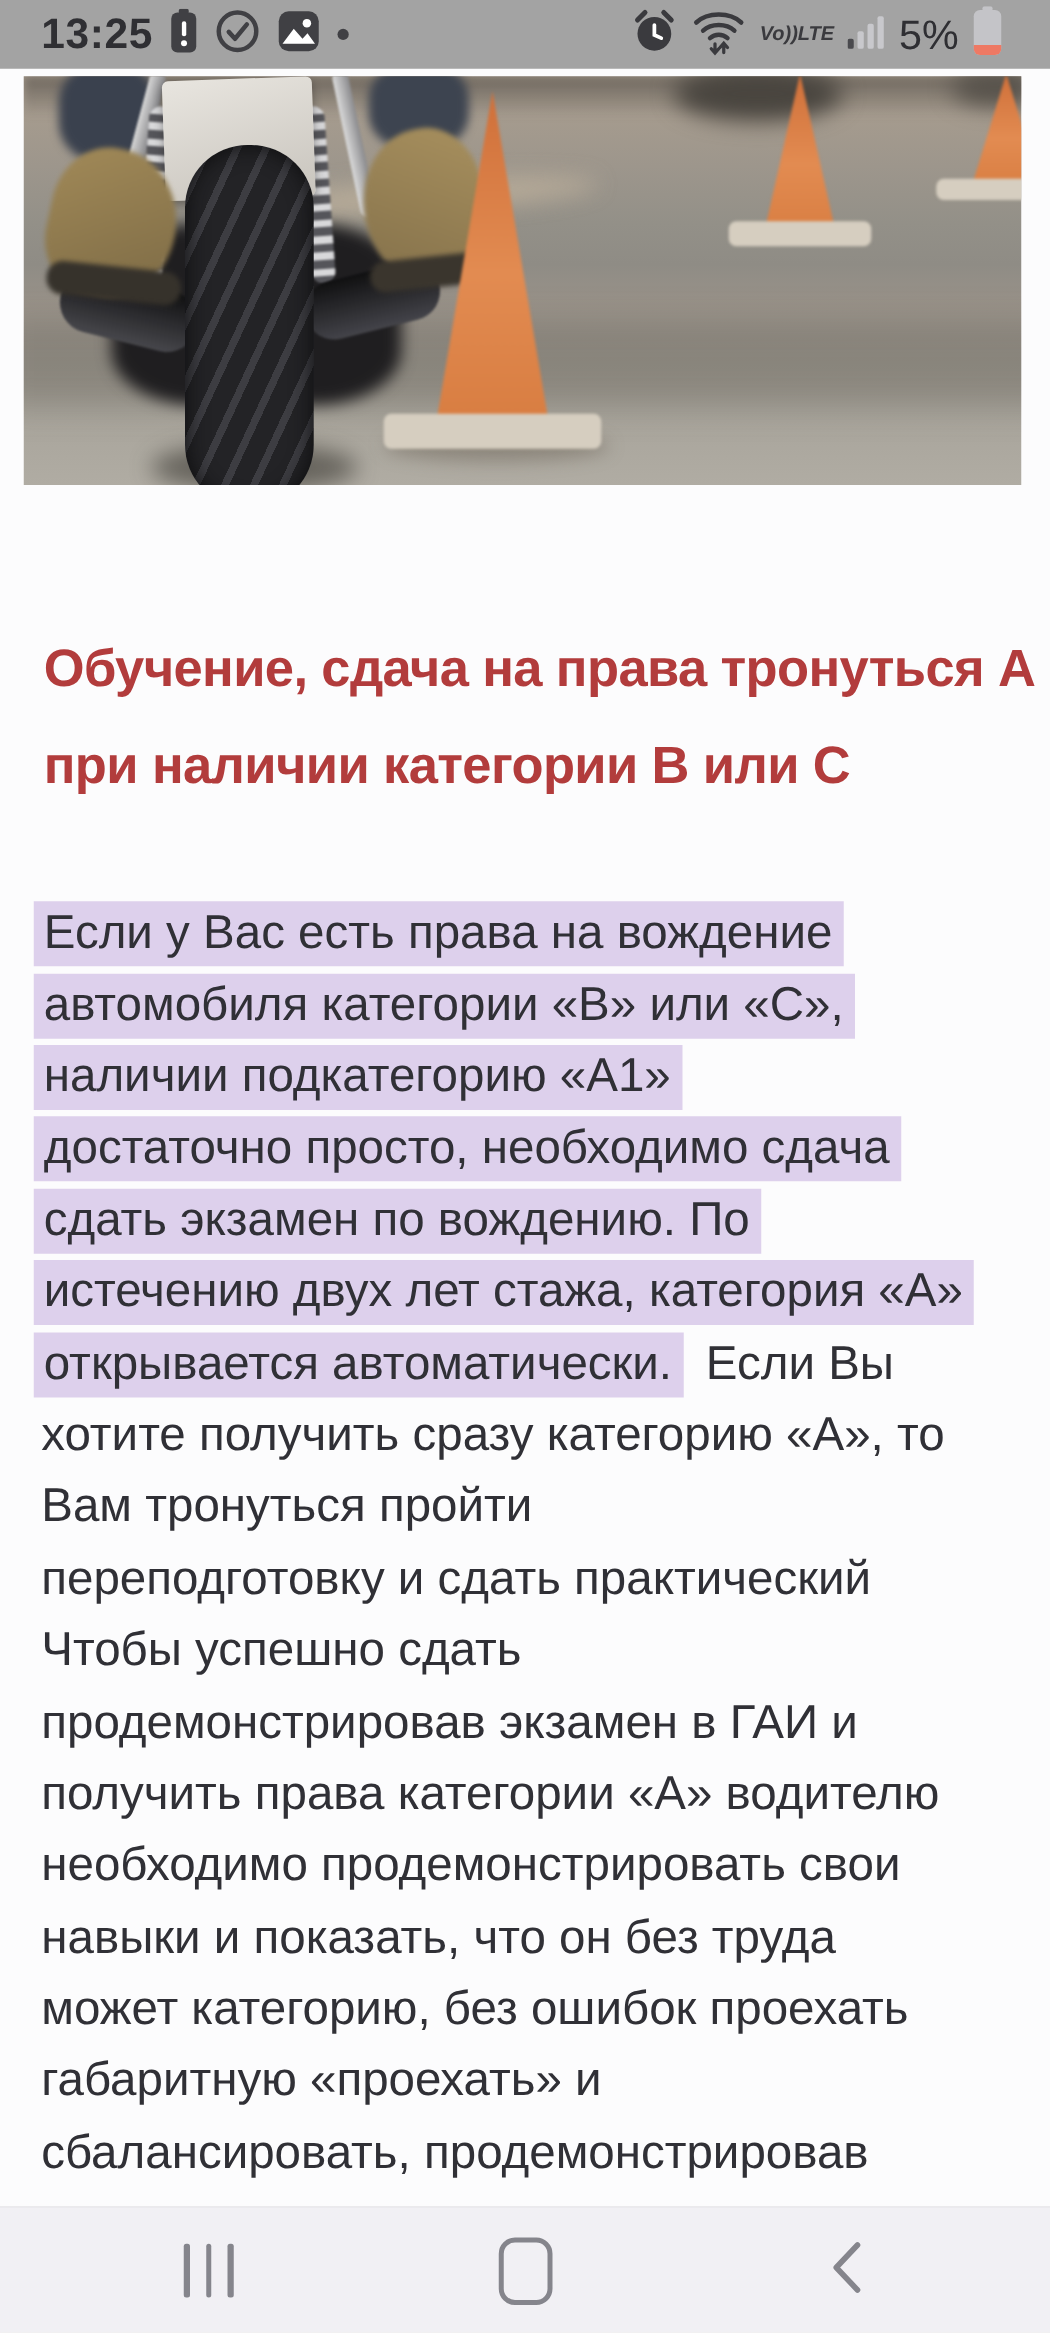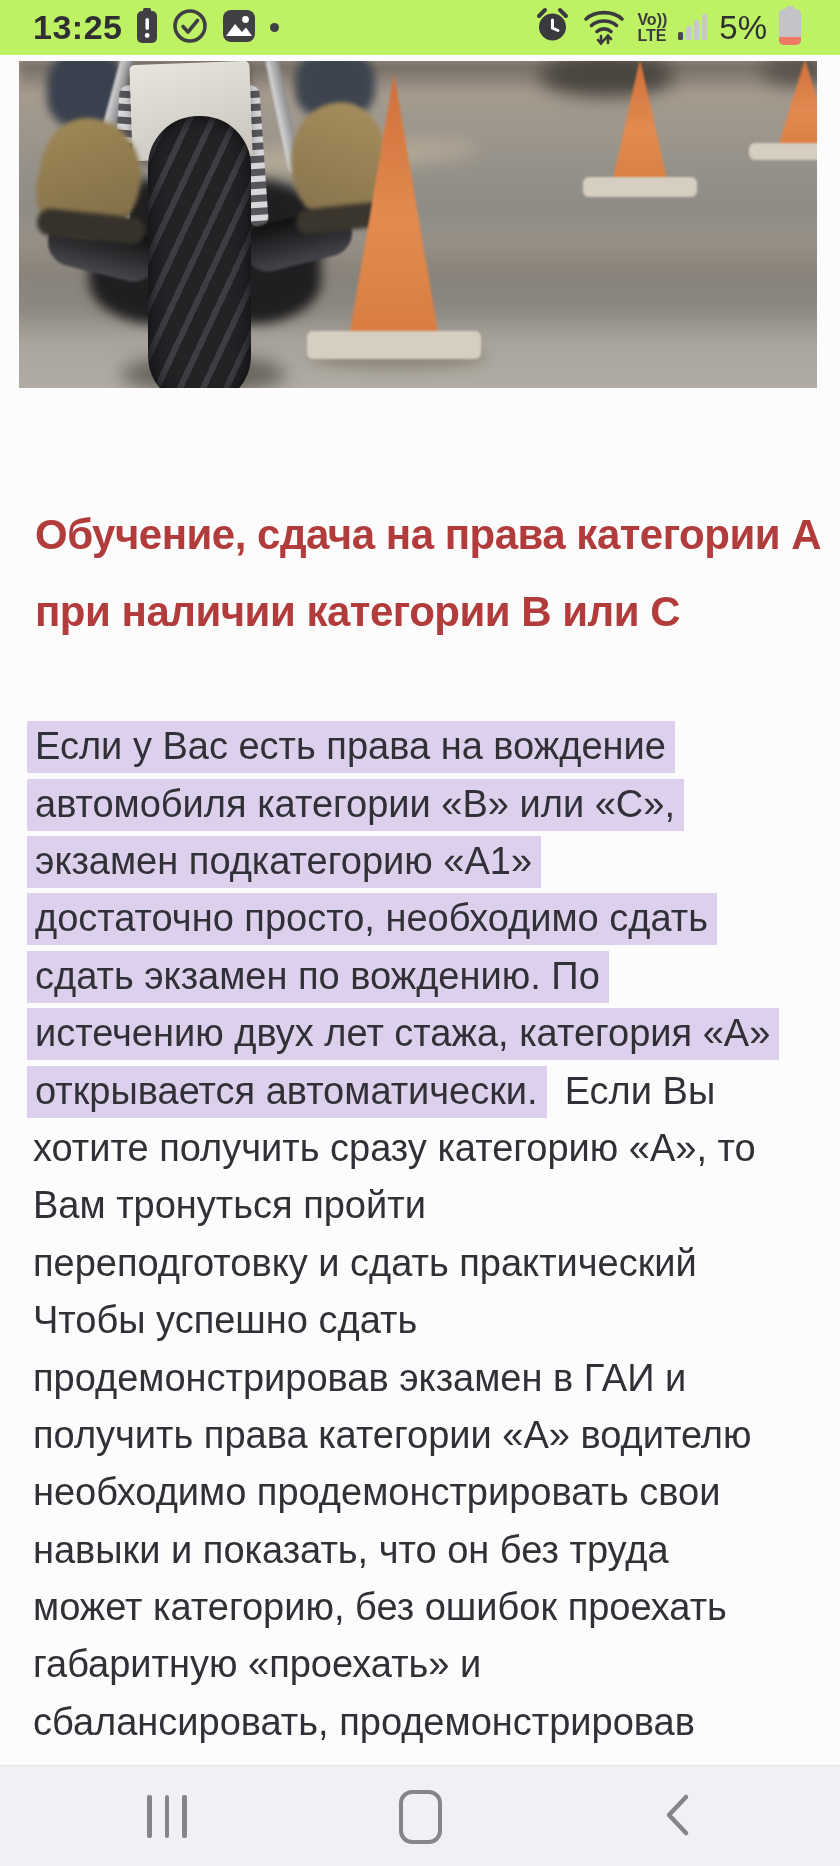--- a/index.html
+++ b/index.html
@@ -2,26 +2,26 @@
 <html lang="ru"><head>
 <meta charset="utf-8">
 <style>
   html,body{margin:0;padding:0;background:#e8e8e8;}
   .screen{
     position:relative;width:840px;height:1866px;margin:0 auto;
     background:#fcfcfd;overflow:hidden;
     font-family:"Liberation Sans","DejaVu Sans",sans-serif;
   }
   
-  .statusbar{position:absolute;left:0;top:0;width:840px;height:55px;background:#bef264;}
+  .statusbar{position:absolute;left:0;top:0;width:840px;height:55px;background:#a3a3a3;}
   .sb-left{position:absolute;left:33px;top:0;height:55px;display:flex;align-items:center;gap:14px;}
   .sb-right{position:absolute;right:38px;top:0;height:55px;display:flex;align-items:center;gap:11px;}
   .sb-time{font-size:34px;font-weight:600;color:#2f2f33;letter-spacing:.5px;}
   .sb-pct{font-size:33px;color:#2f2f33;}
-  .volte{display:flex;flex-direction:column;line-height:1;color:#3a3a3e;font-weight:700;}
+  .volte{display:flex;flex-direction:row;line-height:1;color:#3a3a3e;font-weight:700;font-style:italic;}
   .volte span{font-size:16px;letter-spacing:0;}
   .sb-dot{width:9px;height:9px;border-radius:50%;background:#404044;}
   
   .photo{
     position:absolute;left:19px;top:61px;width:798px;height:327px;overflow:hidden;
     background:linear-gradient(180deg,#a2988b 0%,#a59b8e 10%,#9d968c 22%,#939088 36%,#8f8c85 46%,#999289 56%,#a29d94 68%,#a8a49b 82%,#b0aca3 100%);
   }
   .photo *{position:absolute;}
   .ph-topblur{left:0;top:0;width:100%;height:32px;background:linear-gradient(180deg,rgba(76,70,64,.6),rgba(76,70,64,0));filter:blur(4px);}
   .ph-fig1{left:520px;top:-8px;width:135px;height:44px;background:#49453f;border-radius:50%;filter:blur(9px);}
@@ -184,36 +184,36 @@
       <div class="cone-body"></div>
       <div class="cone-base"></div>
     </div>
     <div class="cone cone3">
       <div class="cone-body"></div>
       <div class="cone-base"></div>
     </div>
   </div>
 
   <h1 class="heading" style="margin:0;">
-    <span>Обучение, сдача на права категории А</span>
+    <span>Обучение, сдача на права тронуться А</span>
     <span>при наличии категории В или С</span>
   </h1>
 
   <div class="paragraph" id="paragraph">
       <div class="text-line">
         <span class="seg hl">Если у Вас есть права на вождение</span>
       </div>
       <div class="text-line">
         <span class="seg hl">автомобиля категории «В» или «С»,</span>
       </div>
       <div class="text-line">
-        <span class="seg hl">экзамен подкатегорию «А1»</span>
-      </div>
-      <div class="text-line">
-        <span class="seg hl">достаточно просто, необходимо сдать</span>
+        <span class="seg hl">наличии подкатегорию «А1»</span>
+      </div>
+      <div class="text-line">
+        <span class="seg hl">достаточно просто, необходимо сдача</span>
       </div>
       <div class="text-line">
         <span class="seg hl">сдать экзамен по вождению. По</span>
       </div>
       <div class="text-line">
         <span class="seg hl">истечению двух лет стажа, категория «А»</span>
       </div>
       <div class="text-line">
         <span class="seg hl">открывается автоматически.</span>
         <span class="seg plain">Если Вы</span>

